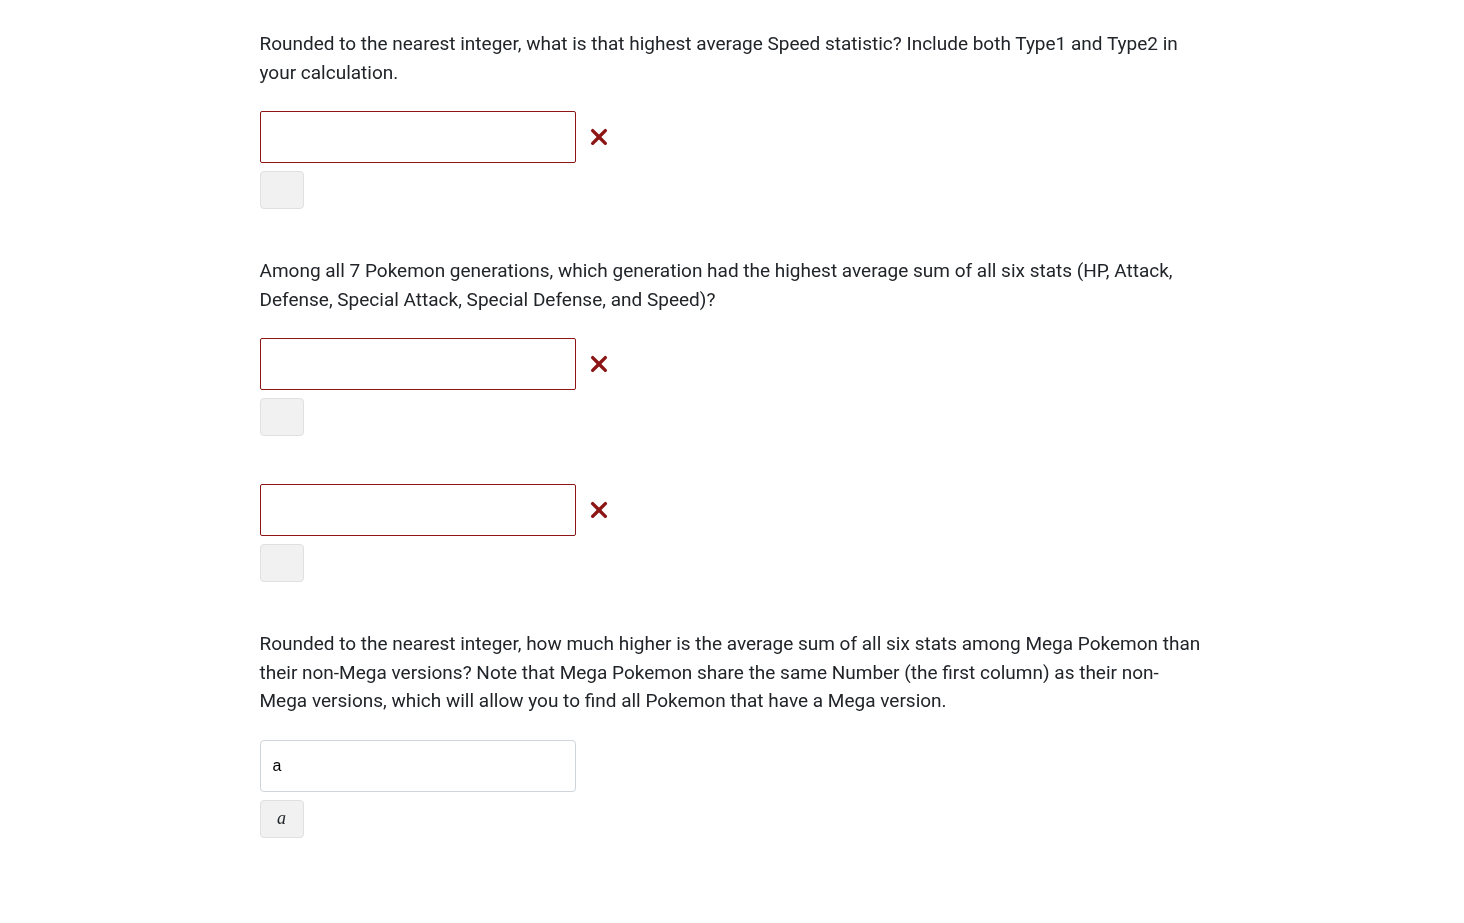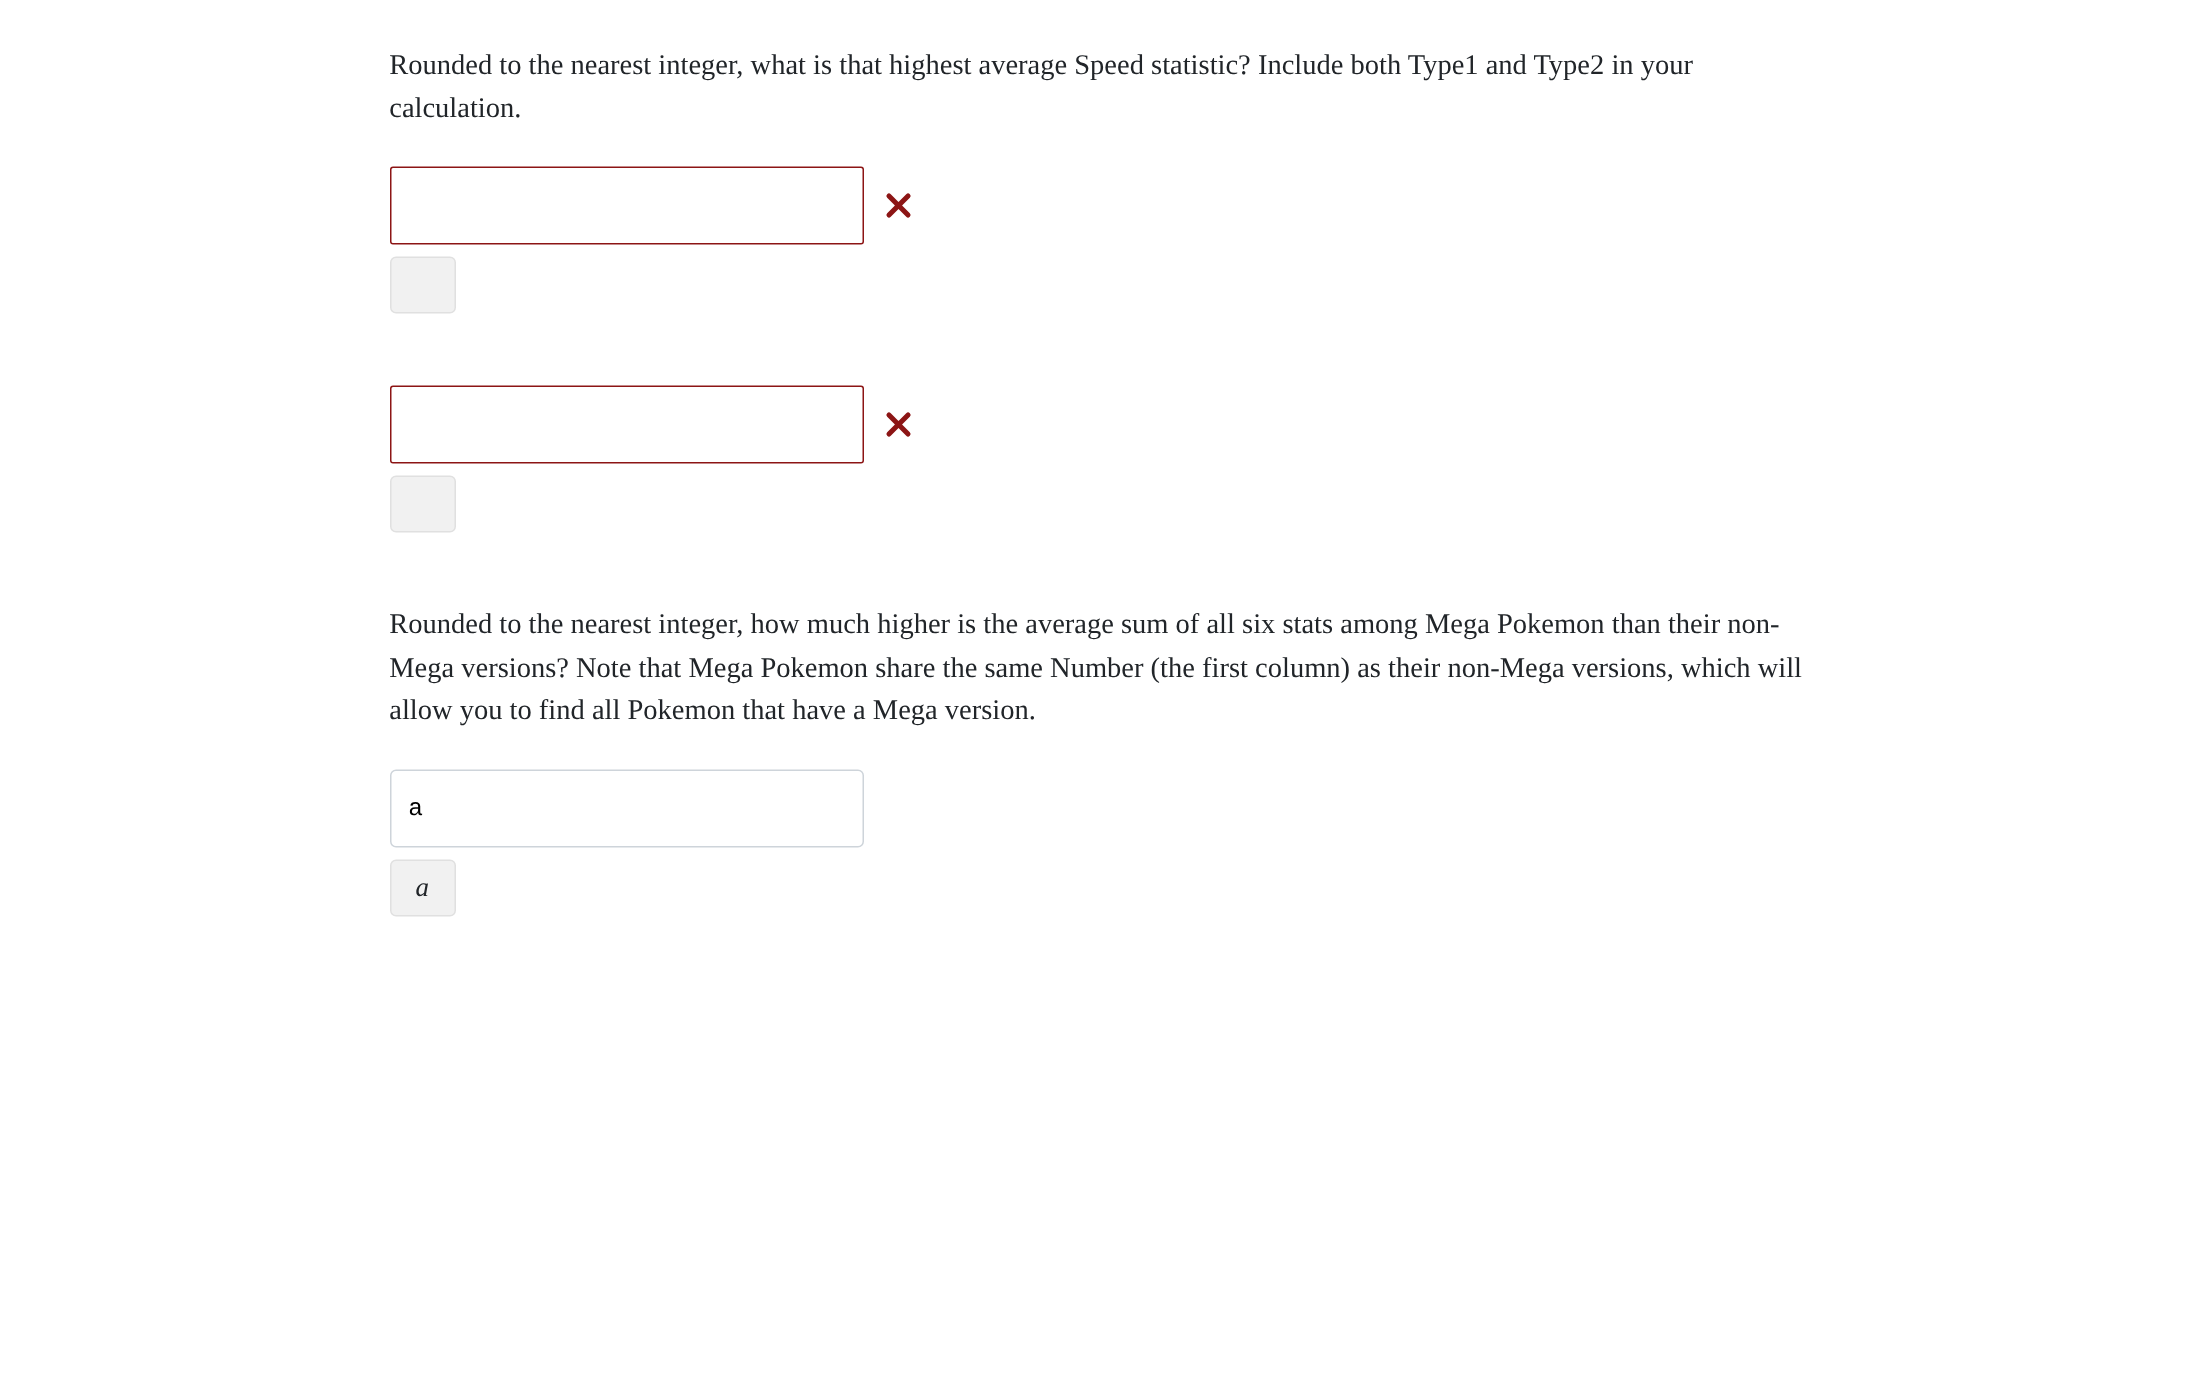--- a/index.html
+++ b/index.html
@@ -21,21 +21,20 @@
       padding: 0 20px;
     }
     .question-block {
       margin-bottom: 48px;
     }
     .question-text {
       color: #212529;
       margin-bottom: 24px;
       font-size: 19px;
       line-height: 1.5;
-      font-family: Liberation Serif, serif;
     }
     .answer-row {
       display: flex;
       align-items: center;
       gap: 14px;
       margin-bottom: 8px;
     }
     .answer-input {
       width: 316px;
       height: 52px;
@@ -86,20 +85,32 @@
       <input type="text" class="answer-input" value="" style="">
       <span class="wrong-icon">
         <svg width="18" height="18" viewBox="0 0 16 16" fill="currentColor">
           <path d="M1.293 1.293a1.5 1.5 0 0 1 2.121 0L8 5.879l4.586-4.586a1.5 1.5 0 1 1 2.121 2.121L10.121 8l4.586 4.586a1.5 1.5 0 0 1-2.121 2.121L8 10.121l-4.586 4.586a1.5 1.5 0 0 1-2.121-2.121L5.879 8 1.293 3.414a1.5 1.5 0 0 1 0-2.121z"></path>
         </svg>
       </span>
     </div>
     <div class="preview-box empty"></div>
   </div>
 
+  <div class="question-block">
+    <p class="question-text">Among all 7 Pokemon generations, which generation had the highest average sum of all six stats (HP, Attack, Defense, Special Attack, Special Defense, and Speed)?</p>
+    <div class="answer-row">
+      <input type="text" class="answer-input" value="" style="">
+      <span class="wrong-icon">
+        <svg width="18" height="18" viewBox="0 0 16 16" fill="currentColor">
+          <path d="M1.293 1.293a1.5 1.5 0 0 1 2.121 0L8 5.879l4.586-4.586a1.5 1.5 0 1 1 2.121 2.121L10.121 8l4.586 4.586a1.5 1.5 0 0 1-2.121 2.121L8 10.121l-4.586 4.586a1.5 1.5 0 0 1-2.121-2.121L5.879 8 1.293 3.414a1.5 1.5 0 0 1 0-2.121z"></path>
+        </svg>
+      </span>
+    </div>
+    <div class="preview-box empty"></div>
+  </div>
 
   <div class="question-block">
     <div class="answer-row">
       <input type="text" class="answer-input" value="" style="">
       <span class="wrong-icon">
         <svg width="18" height="18" viewBox="0 0 16 16" fill="currentColor">
           <path d="M1.293 1.293a1.5 1.5 0 0 1 2.121 0L8 5.879l4.586-4.586a1.5 1.5 0 1 1 2.121 2.121L10.121 8l4.586 4.586a1.5 1.5 0 0 1-2.121 2.121L8 10.121l-4.586 4.586a1.5 1.5 0 0 1-2.121-2.121L5.879 8 1.293 3.414a1.5 1.5 0 0 1 0-2.121z"></path>
         </svg>
       </span>
     </div>

